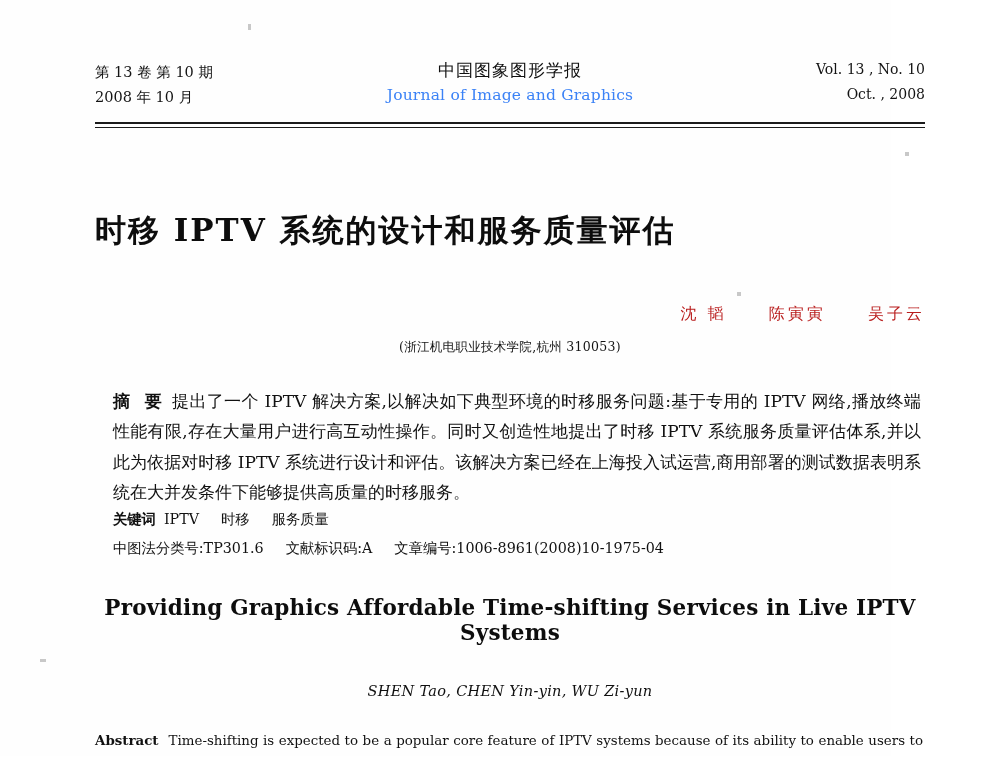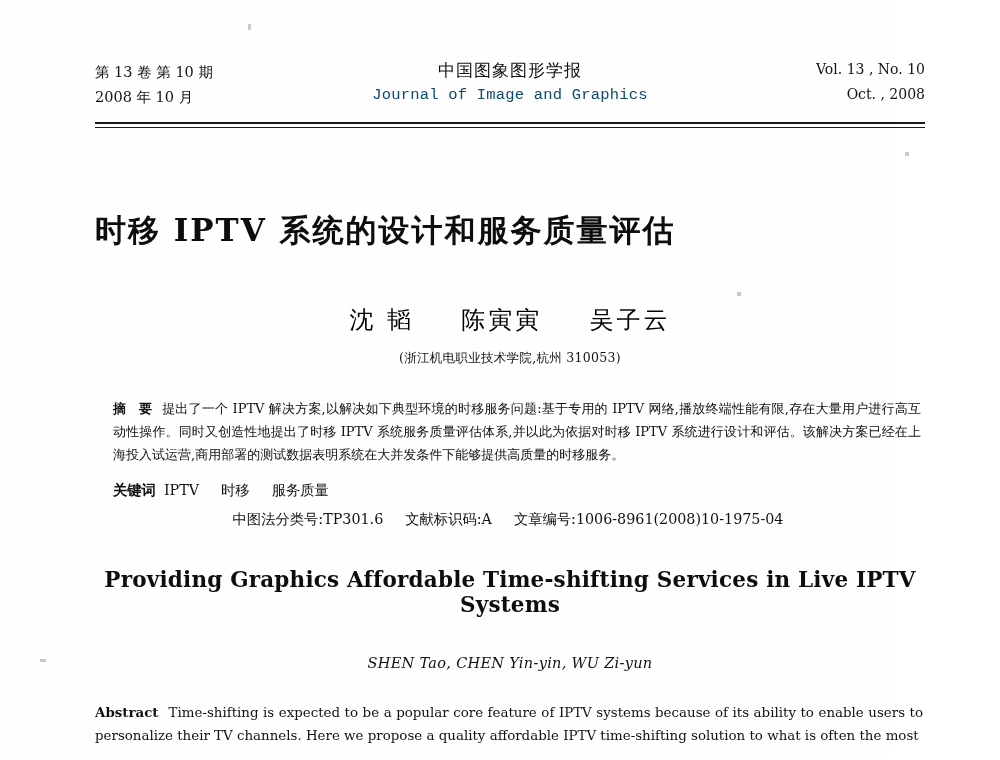--- a/index.html
+++ b/index.html
@@ -59,24 +59,23 @@
     text-align: center;
   }
   .jh-center .cn {
     font-size: 17px;
     letter-spacing: 1px;
     color: #101010;
     line-height: 1.5;
   }
   .jh-center .en {
     font-size: 15.5px;
-    color: #0c4a6e;
+    color: #3b82f6;
     line-height: 1.5;
     letter-spacing: .2px;
-    font-family: Liberation Mono, monospace;
   }
   .jh-right {
     position: absolute;
     right: 0;
     top: 57px;
     text-align: right;
     font-size: 14px;
     line-height: 1.8;
     color: #141414;
     white-space: nowrap;
@@ -102,65 +101,64 @@
     margin-top: 88px;
     text-align: left;
     font-size: 31px;
     font-weight: bold;
     letter-spacing: 2px;
     color: #0d0d0d;
     font-family: "DejaVu Serif", serif;
   }
   .cn-authors {
     margin-top: 52px;
-    text-align: center;
-    font-size: 24px;
+    text-align: right;
+    font-size: 16px;
     letter-spacing: 3px;
-    color: #000000;
+    color: #b91c1c;
   }
   .cn-authors .sp { display: inline-block; width: 26px; }
   .cn-affil {
     margin-top: 14px;
     text-align: center;
     font-size: 12.5px;
     color: #141414;
     letter-spacing: .3px;
   }
 
   
   .cn-abstract {
     margin-top: 30px;
-    font-size: 13px;
+    font-size: 17px;
     line-height: 1.78;
     color: #111;
     text-align: justify;
     padding-left: 18px;
     padding-right: 4px;
   }
   .cn-abstract .lbl {
     font-weight: bold;
     letter-spacing: 4px;
     margin-right: 6px;
   }
   .cn-keywords {
-    margin-top: 12px;
+    margin-top: 0;
     padding-left: 18px;
     font-size: 14.3px;
     line-height: 1.8;
     color: #111;
   }
   .cn-keywords .lbl { font-weight: bold; margin-right: 8px; }
   .cn-keywords .kw { margin-right: 22px; }
   .cn-class {
     margin-top: 3px;
     padding-left: 18px;
     font-size: 14.3px;
     line-height: 1.8;
     color: #111;
-    text-align: center;
   }
   .cn-class .seg { margin-right: 22px; }
 
   
   .en-title {
     margin-top: 34px;
     text-align: center;
     font-size: 21.5px;
     font-weight: bold;
     color: #0d0d0d;

